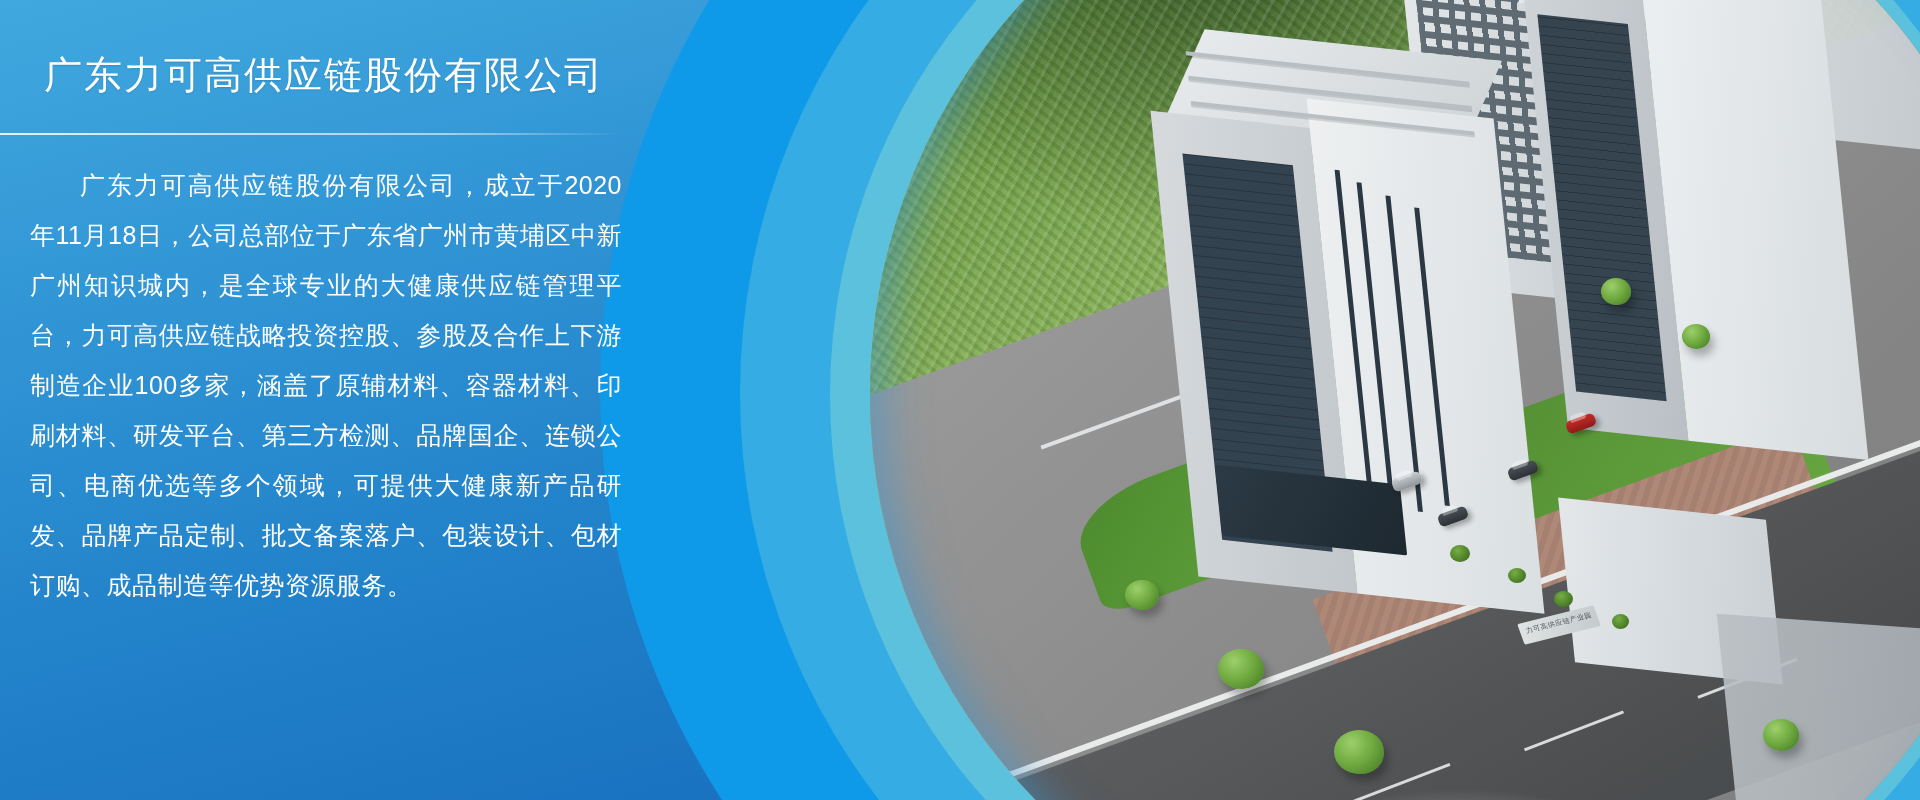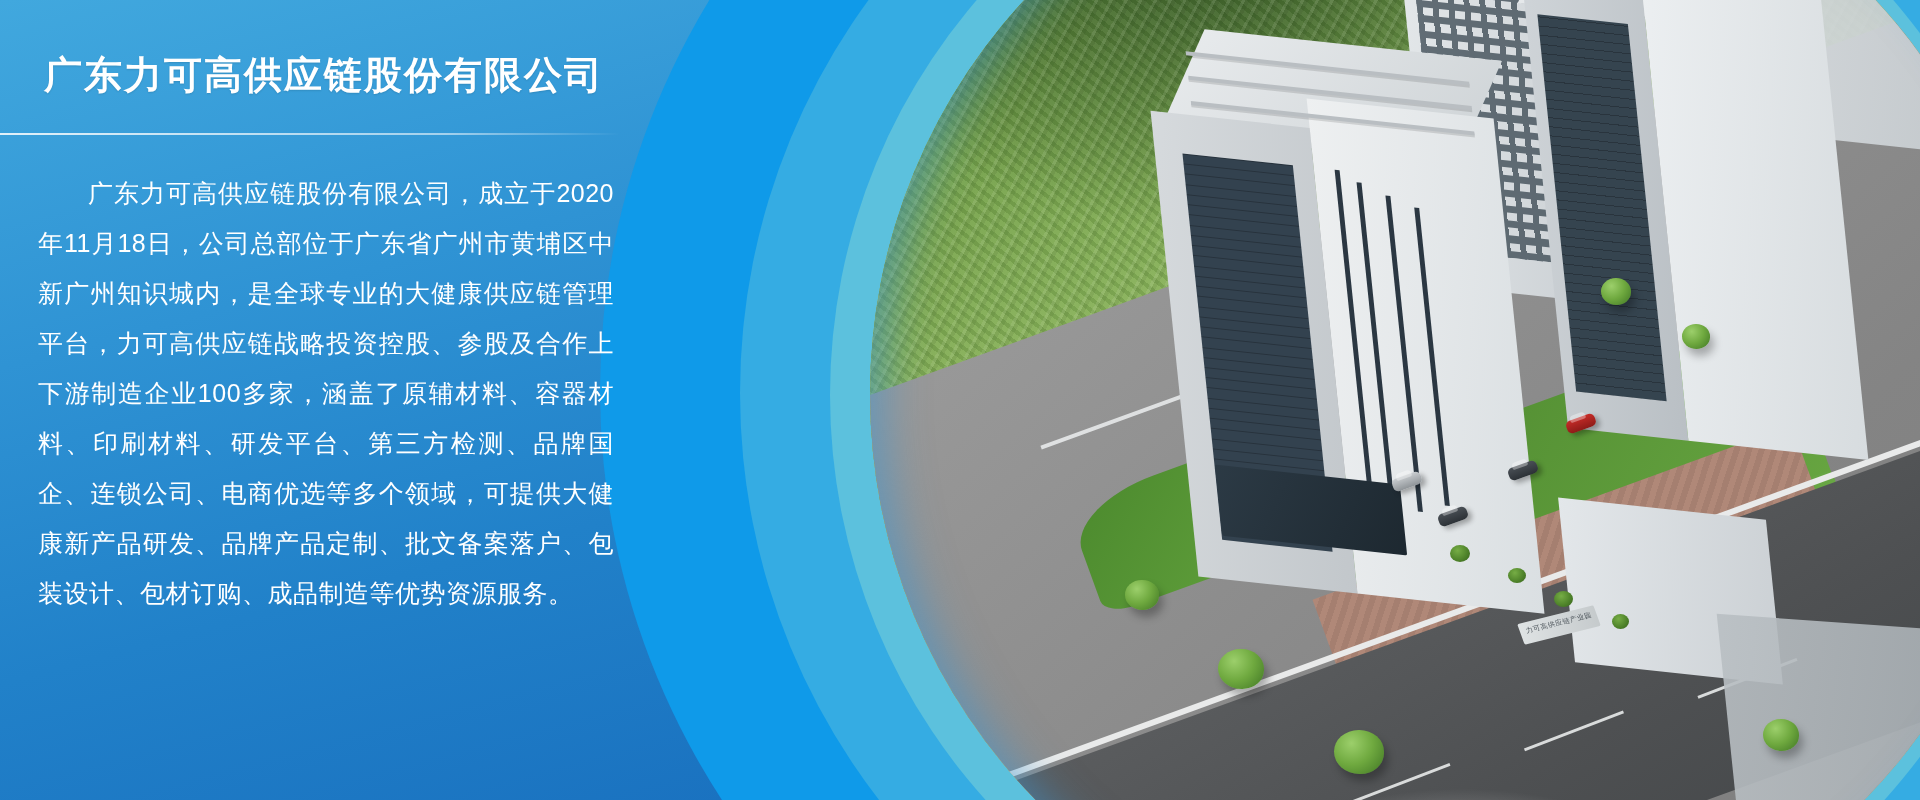--- a/index.html
+++ b/index.html
@@ -124,27 +124,27 @@
   #sign .sgt{position:absolute;inset:4px 6px;font-size:7px;color:#4a5258;letter-spacing:.5px;white-space:nowrap;overflow:hidden;}
   #mist{position:absolute;left:34%;bottom:2%;width:34%;height:14%;border-radius:50%;
         background:radial-gradient(ellipse at center,rgba(255,255,255,.55),rgba(255,255,255,0) 70%);}
 
   
   #photo-fade{position:absolute;inset:0;border-radius:50%;pointer-events:none;
       box-shadow:inset 26px 0 42px -12px rgba(60,150,210,.55);}
 
   
   #panel{position:absolute;left:0;top:0;width:660px;height:800px;}
-  #page-title{position:absolute;left:44px;top:50px;font-size:38px;font-weight:700;color:#ffffff;
+  #page-title{position:absolute;left:44px;top:50px;font-size:38px;font-weight:400;color:#ffffff;
       letter-spacing:2px;text-shadow:0 1px 2px rgba(0,0,0,.12);white-space:nowrap;}
   #divider{position:absolute;left:0;top:133px;width:620px;height:2px;
       background:linear-gradient(90deg,rgba(255,255,255,.85),rgba(255,255,255,.55) 72%,rgba(255,255,255,0));}
   #body-copy{position:absolute;left:22px;top:152px;width:608px;color:#ffffff;font-size:25px;line-height:50px;
       letter-spacing:.5px;text-align:justify;text-justify:inter-ideograph;}
-  #body-copy p{margin:16px;text-indent:2em;}
+  #body-copy p{margin:8px;text-indent:2em;}
 </style>
 </head>
 <body>
 
 <div id="stage">
 
   <div class="arc" id="arc-outer"></div>
   <div class="arc" id="arc-mid"></div>
   <div class="arc" id="arc-inner"></div>
 

